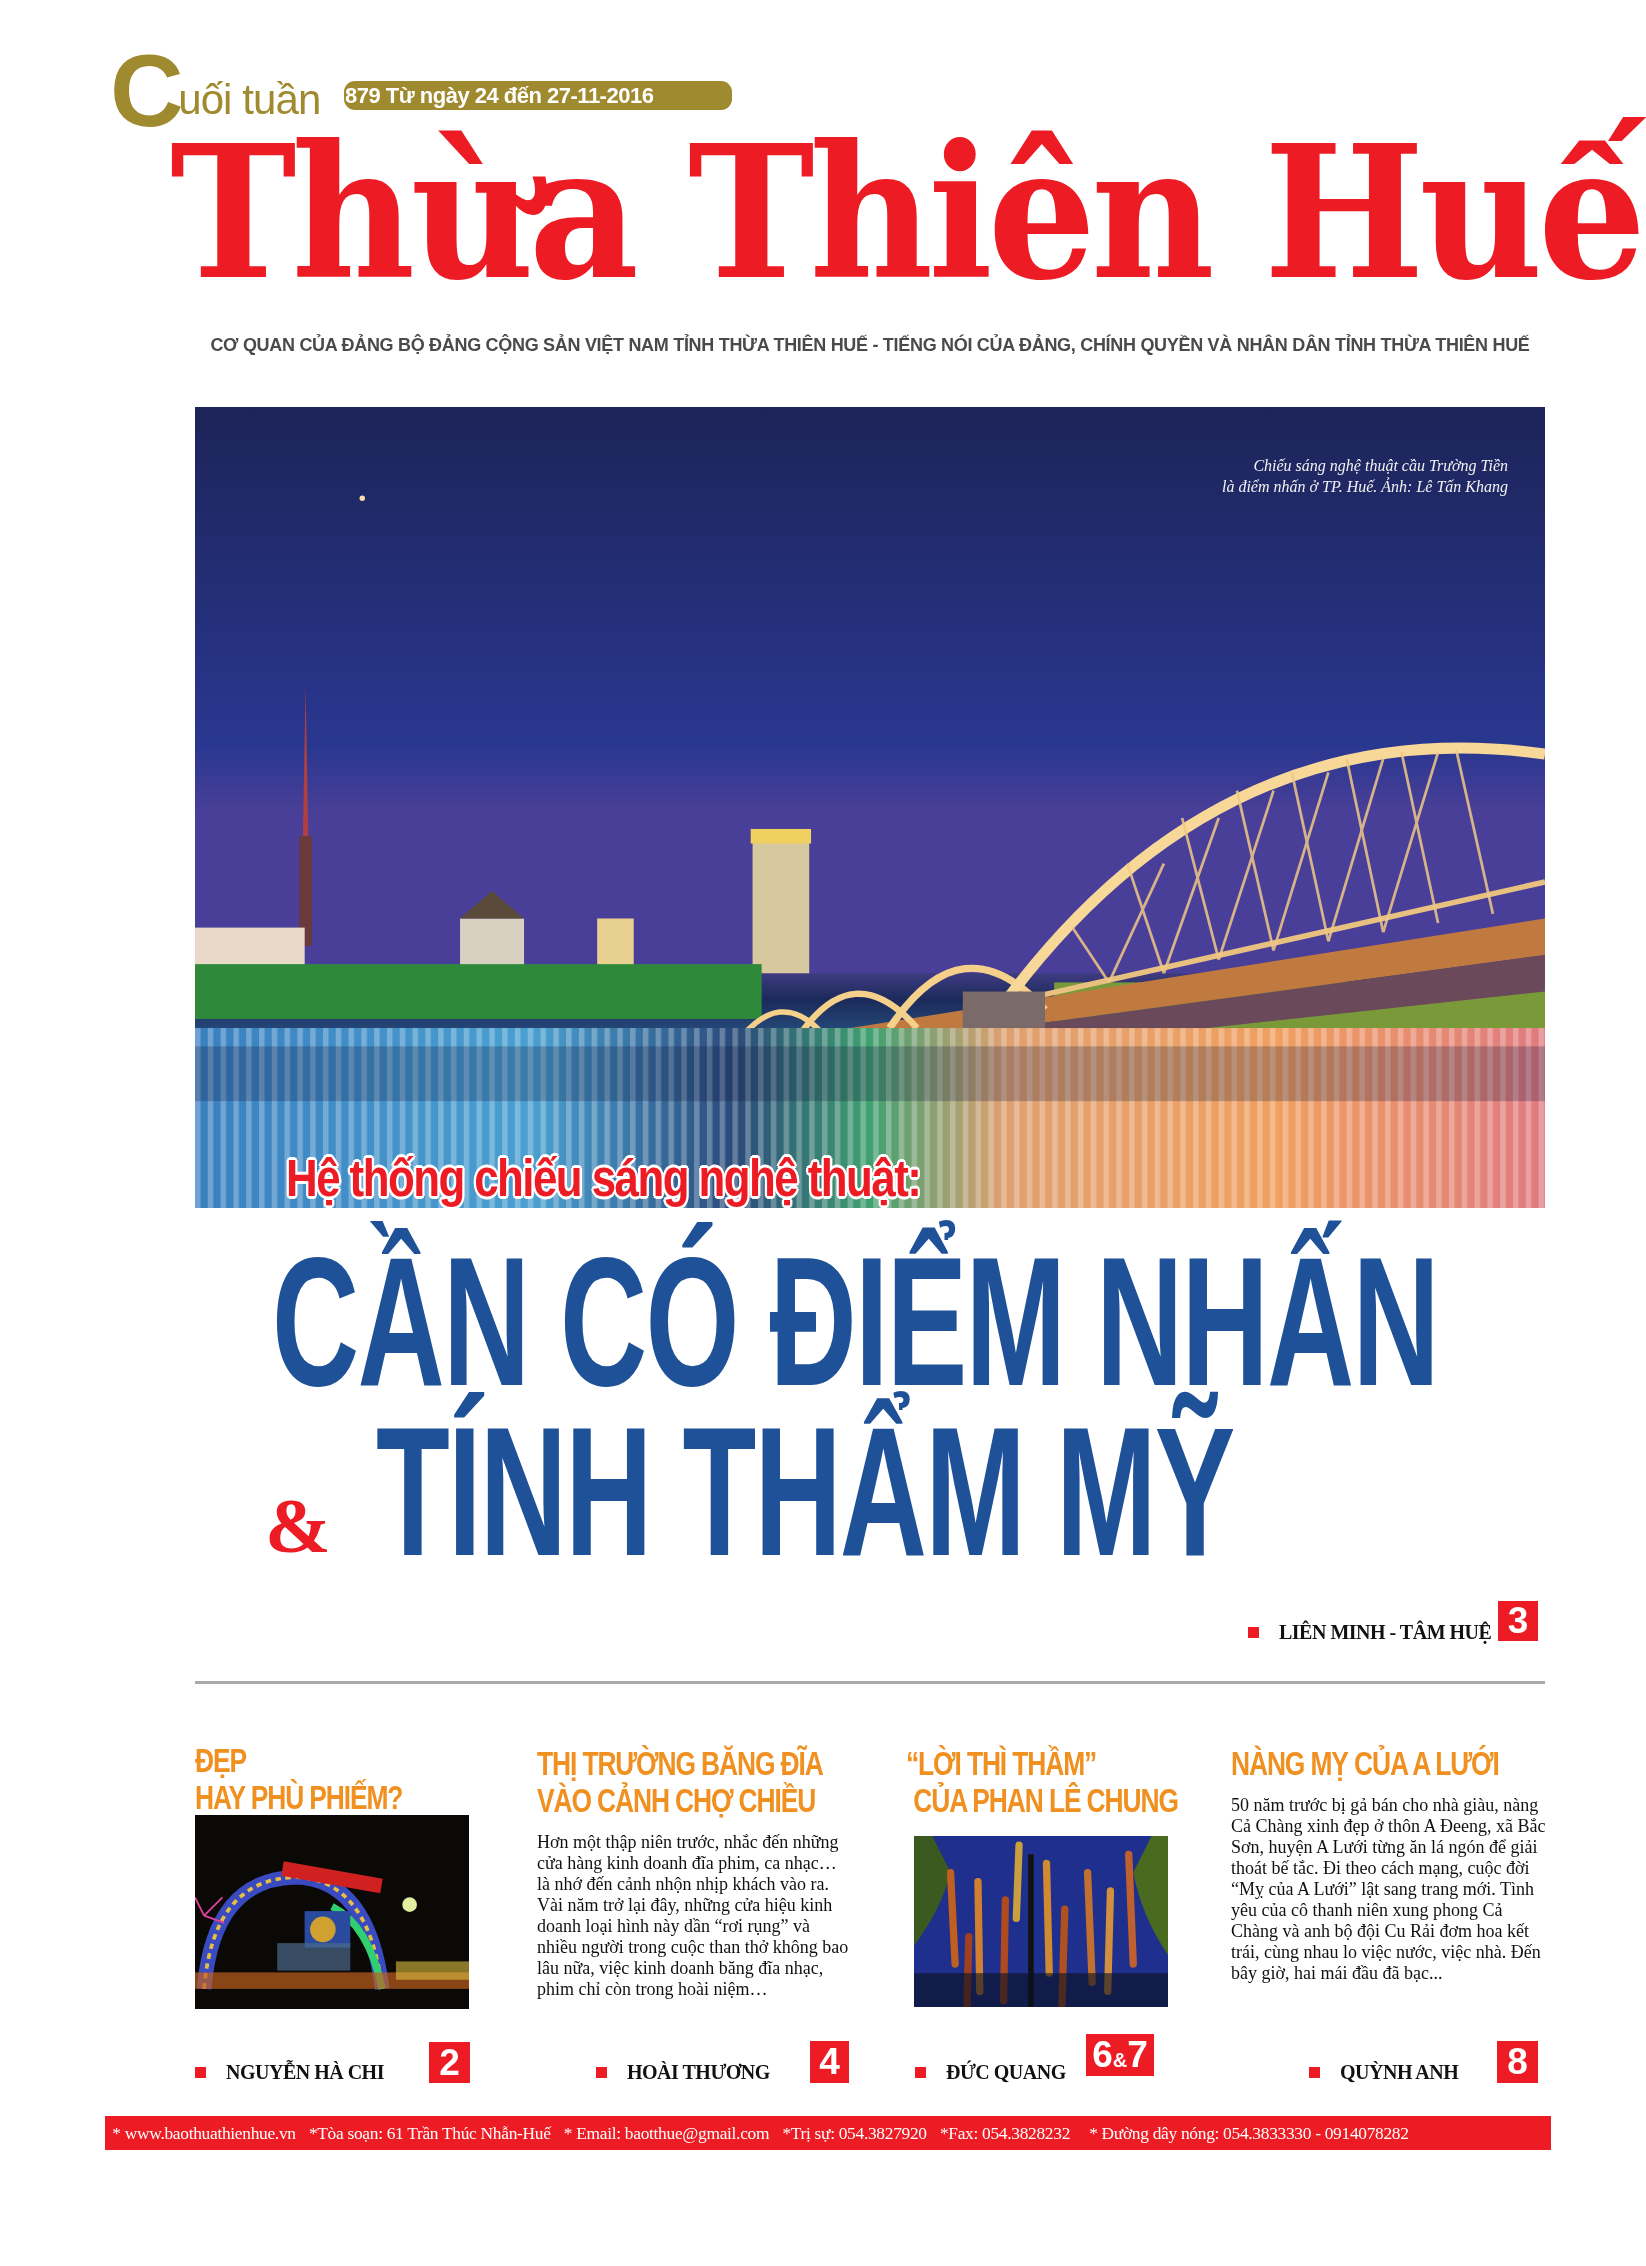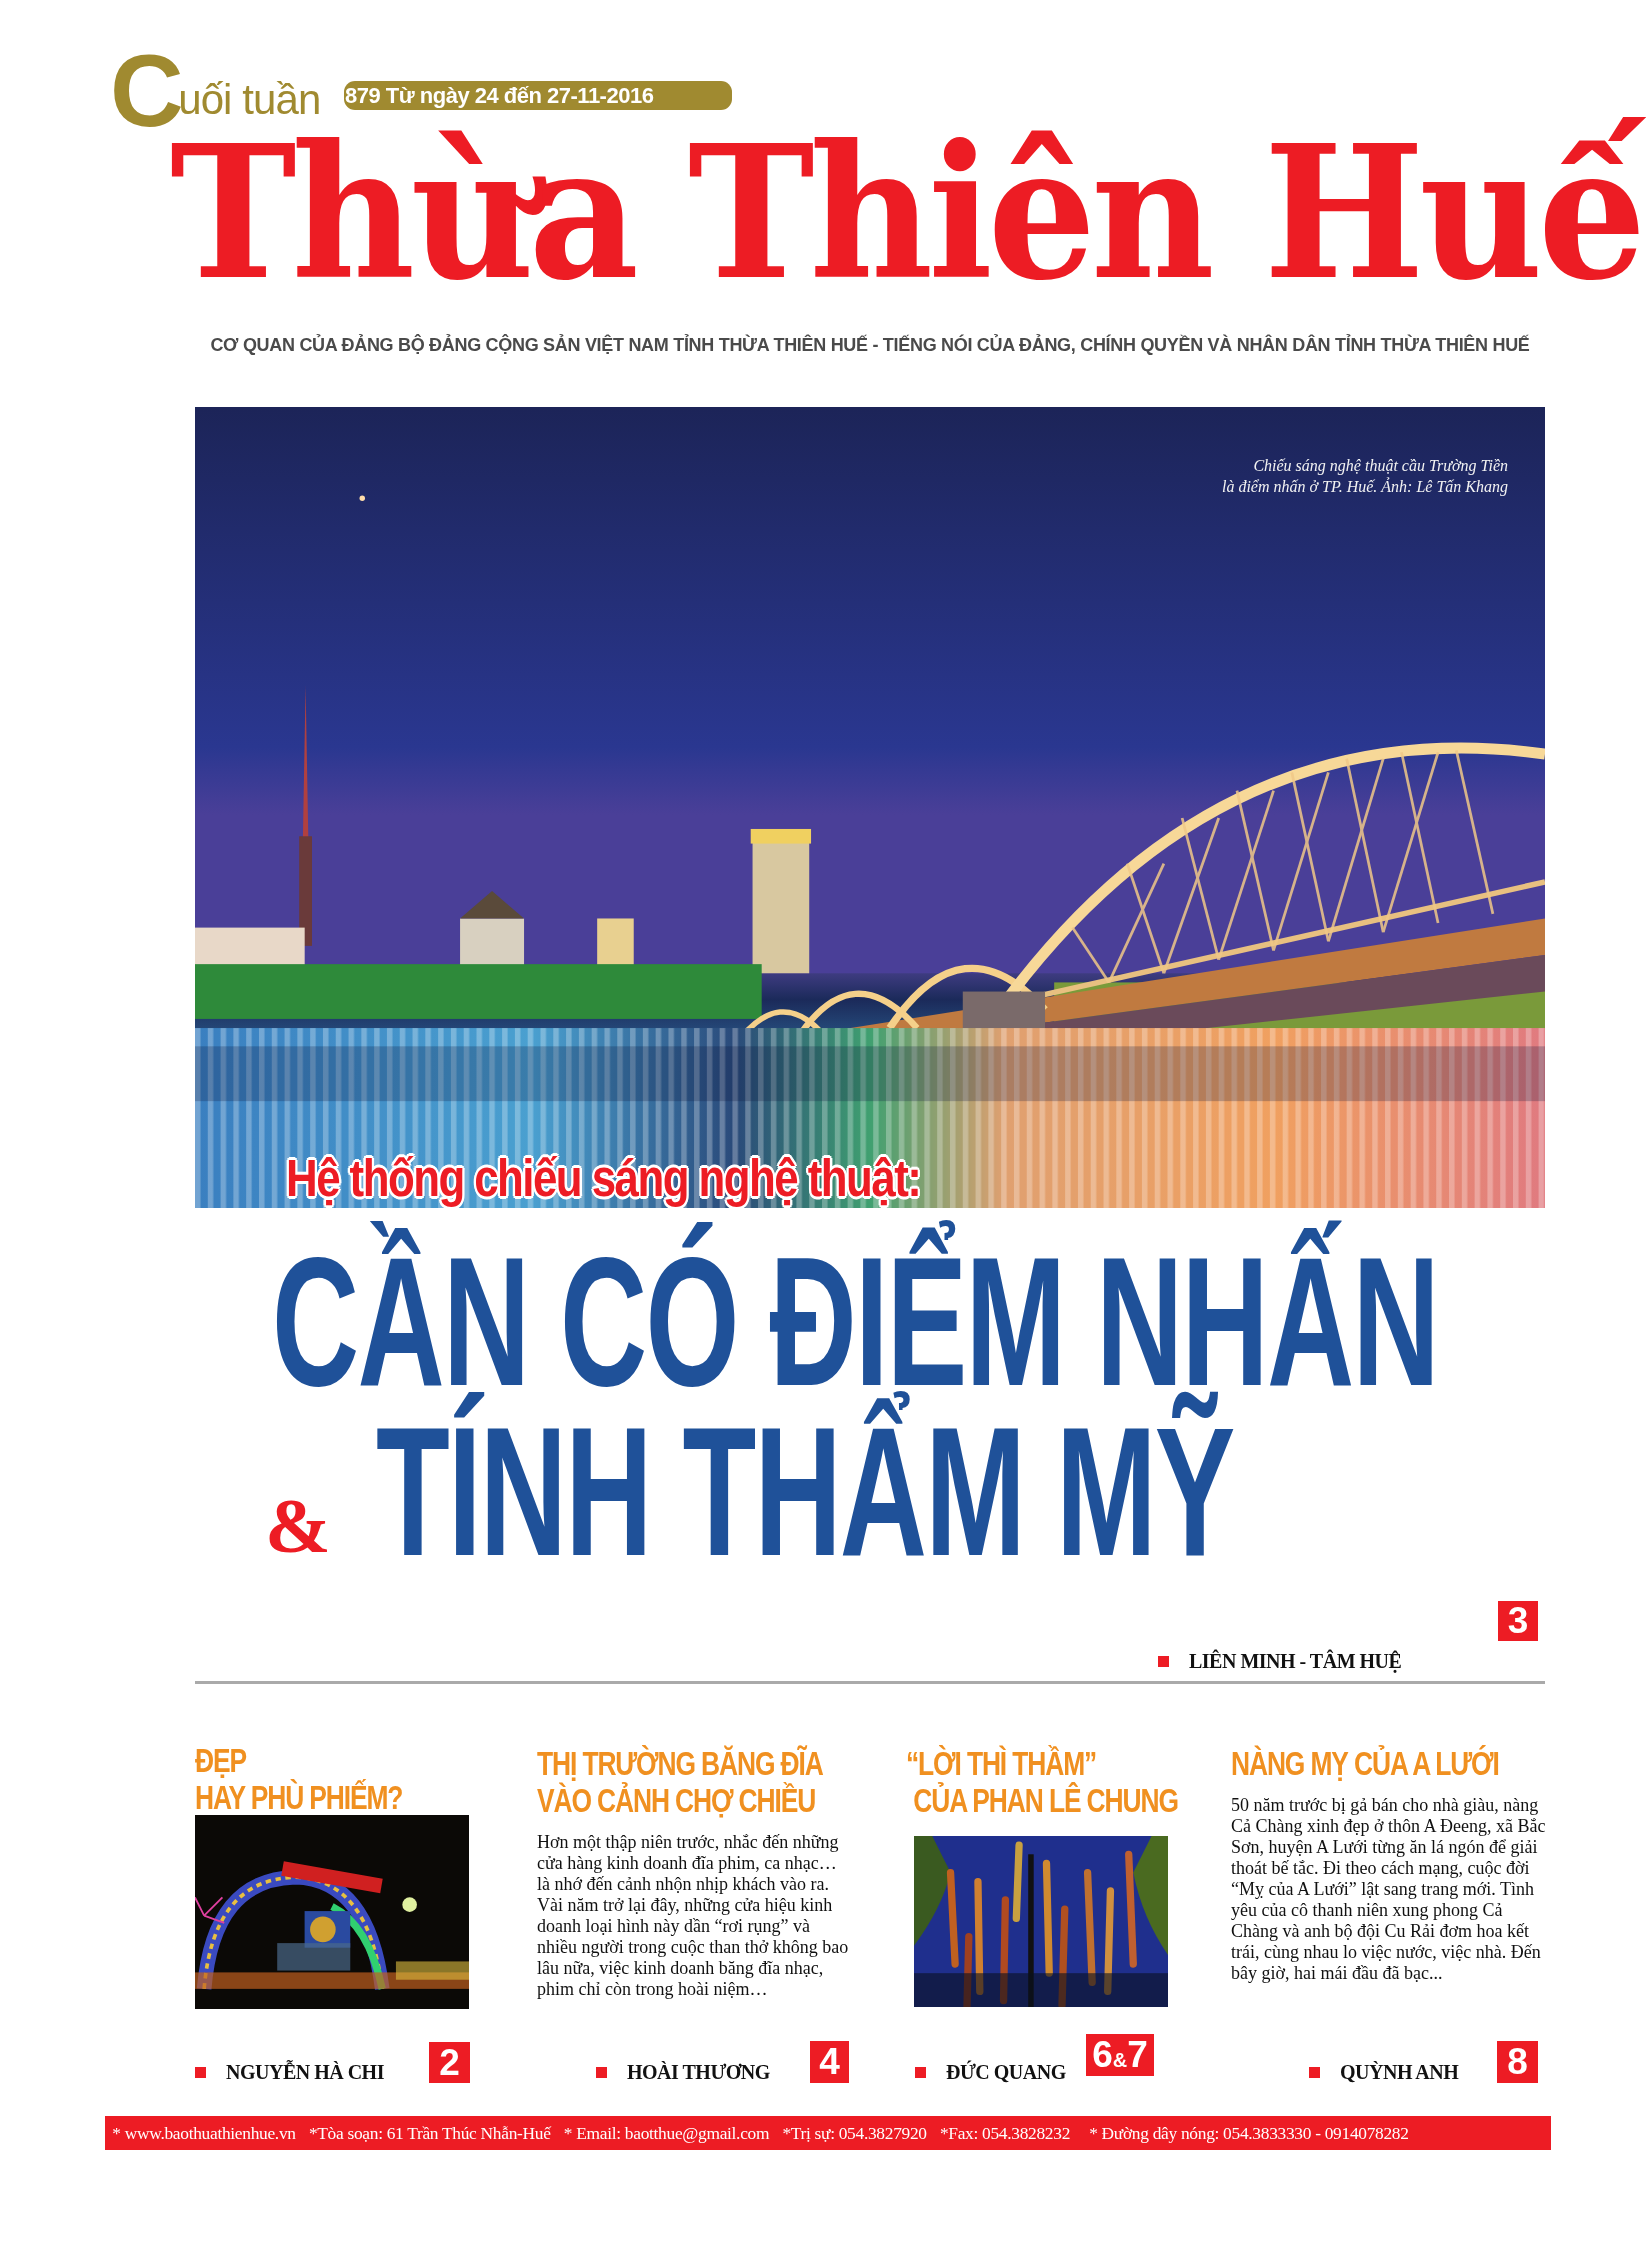--- a/index.html
+++ b/index.html
@@ -131,21 +131,21 @@
     <div>Chiếu sáng nghệ thuật cầu Trường Tiền</div>
     <div>là điểm nhấn ở TP. Huế. Ảnh: Lê Tấn Khang</div>
   </div>
   <div class="hero-kicker">Hệ thống chiếu sáng nghệ thuật:</div>
 </div>
 
 <div class="headline l1">CẦN CÓ ĐIỂM NHẤN</div>
 <div class="ampersand">&amp;</div>
 <div class="headline l2">TÍNH THẨM MỸ</div>
 
-<div class="byline" style="left:1158px; top:1621px;margin-top:29px;">
+<div class="byline" style="left:1248px; top:1621px;">
   <span class="bullet"></span>
   <span class="name">LIÊN MINH - TÂM HUỆ</span>
 </div>
 <div class="page-badge" style="left:1498px; top:1601px; width:40px; height:40px; font-size:37px; line-height:40px;">3</div>
 
 <div class="divider"></div>
 
 <div class="teaser-title" style="left:195px; top:1742px;">
   <div>ĐẸP</div>
   <div>HAY PHÙ PHIẾM?</div>

